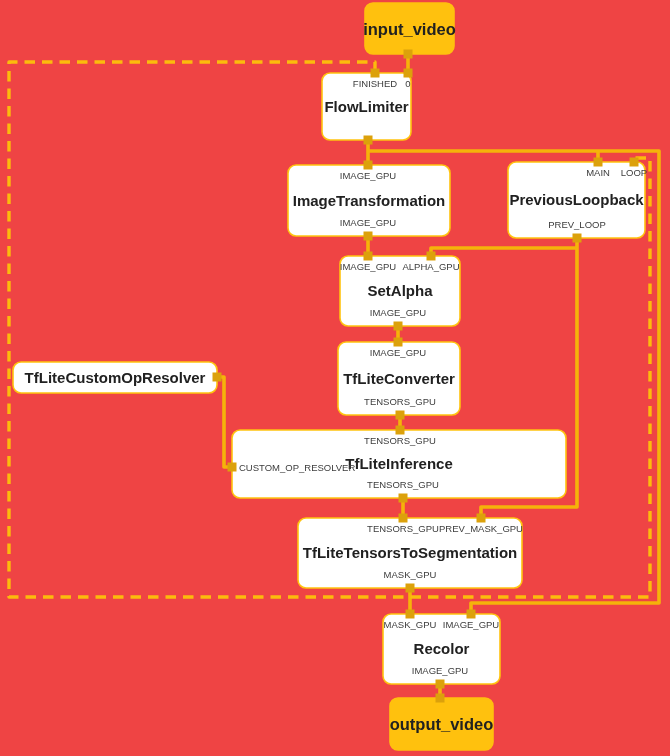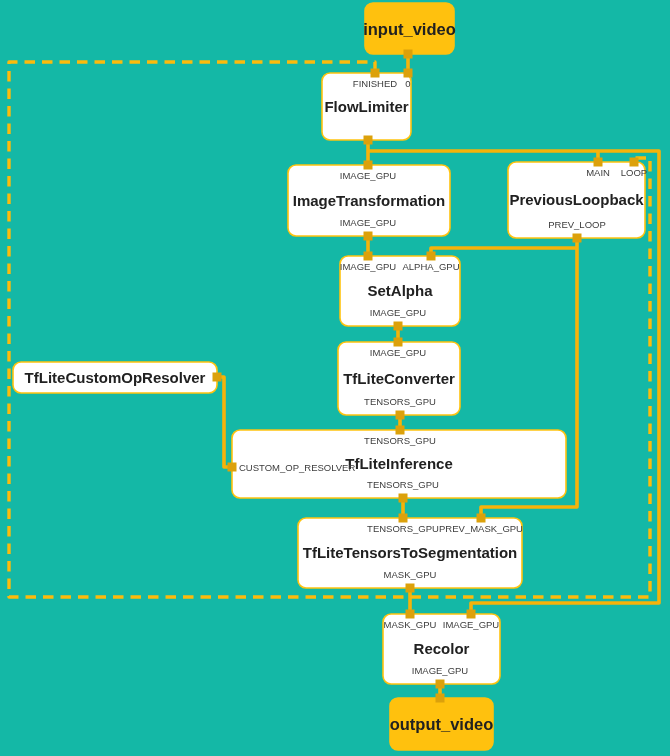--- a/index.html
+++ b/index.html
@@ -1,16 +1,16 @@
 <!DOCTYPE html>
 <html><head>
 <meta charset="utf-8">
 <style>
   html,body{margin:0;padding:0;background:#ffffff;}
-  .stage{position:relative;width:670px;height:756px;background:#14b8a6;overflow:hidden;
+  .stage{position:relative;width:670px;height:756px;background:#ef4444;overflow:hidden;
          font-family:"Liberation Sans", sans-serif;}
   svg text{font-family:"Liberation Sans", sans-serif;}
   .node-title{font-weight:bold;font-size:15px;}
   .terminal-title{font-weight:bold;font-size:16.5px;}
   .port-label{font-size:9.5px;}
 </style>
 </head>
 <body>
 
 <div class="stage">

